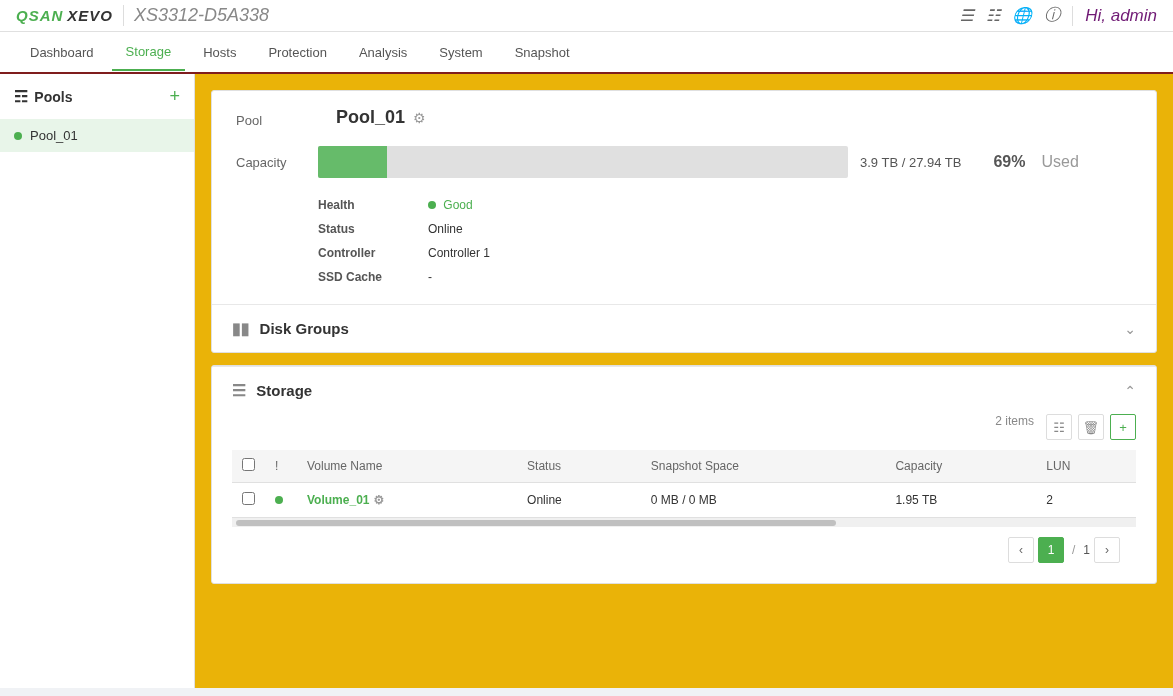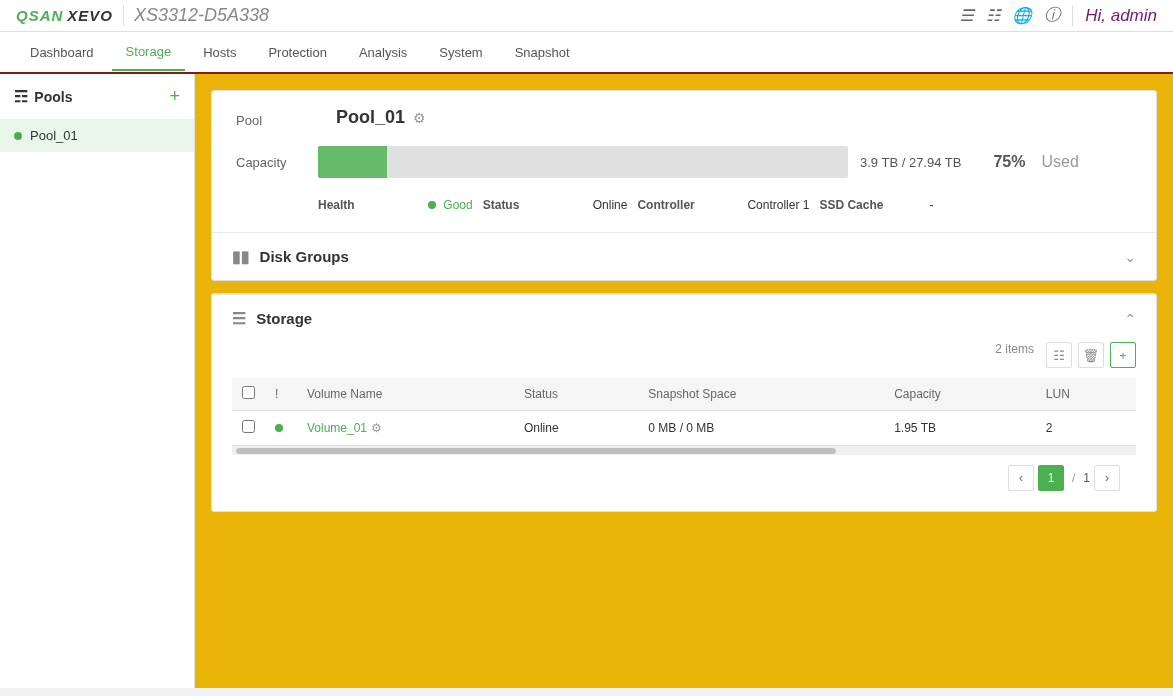--- a/index.html
+++ b/index.html
@@ -46,21 +46,21 @@
     .gear-icon { color: #999; cursor: pointer; font-size: 14px; }
 
     .capacity-row { display: flex; align-items: center; gap: 12px; margin-bottom: 20px; }
     .capacity-bar-wrap { flex: 1; max-width: 530px; height: 32px; background: #e0e0e0; border-radius: 2px; overflow: hidden; }
     .capacity-bar-fill { height: 100%; background: #66bb6a; }
     .capacity-text { font-size: 13px; color: #555; }
     .capacity-percent { font-size: 16px; font-weight: 600; color: #555; margin-left: 20px; }
     .used-label { font-size: 16px; color: #999; margin-left: 4px; }
 
     .pool-details { display: flex; gap: 60px; padding-left: 82px; }
-    .details-col { display: flex; flex-direction: row; gap: 10px; align-items: center; }
+    .details-col { display: flex; flex-direction: column; gap: 10px; }
     .detail-row { display: flex; gap: 10px; align-items: baseline; }
     .detail-key { font-size: 12px; font-weight: 600; color: #555; min-width: 100px; }
     .detail-val { font-size: 12px; color: #333; }
     .health-good { color: #4caf50; }
 
     
     .section-header { display: flex; align-items: center; justify-content: space-between; padding: 14px 20px; border-top: 1px solid #e8e8e8; cursor: pointer; }
     .section-title { display: flex; align-items: center; gap: 10px; font-size: 15px; font-weight: 600; color: #333; }
     .section-icon { color: #888; font-size: 16px; }
     .section-chevron { color: #999; font-size: 14px; }
@@ -73,21 +73,21 @@
     .toolbar-btn.green { color: #4caf50; border-color: #4caf50; }
 
     
     .table { width: 100%; border-collapse: collapse; font-size: 12px; }
     .table thead tr { background: #f5f5f5; }
     .table th { padding: 8px 10px; text-align: left; font-weight: 500; color: #666; border-bottom: 1px solid #e0e0e0; }
     .table td { padding: 9px 10px; border-bottom: 1px solid #f0f0f0; color: #333; vertical-align: middle; }
     .table tr:last-child td { border-bottom: none; }
     .table .check-col { width: 30px; }
     .table .alert-col { width: 20px; }
-    .vol-link { color: #4caf50; cursor: pointer; text-decoration: none; display: flex; align-items: center; gap: 4px; }
+    .vol-link { color: #4caf50; cursor: pointer; text-decoration: none; display: flex; align-items: center; gap: 4px; font-weight: bold; }
 
     
     .scroll-area { overflow-x: auto; }
     .hscrollbar { height: 10px; background: #f0f0f0; border-top: 1px solid #e0e0e0; display: flex; align-items: center; }
     .hscrollbar-thumb { width: 600px; height: 6px; background: #c0c0c0; border-radius: 3px; margin-left: 4px; }
 
     
     .pagination { display: flex; align-items: center; justify-content: flex-end; padding: 10px 16px 4px; gap: 4px; font-size: 12px; color: #555; }
     .page-btn { width: 26px; height: 26px; display: flex; align-items: center; justify-content: center; border: 1px solid #ddd; border-radius: 2px; cursor: pointer; background: #fff; color: #666; font-size: 12px; }
     .page-btn.active { background: #4caf50; color: #fff; border-color: #4caf50; }
@@ -154,21 +154,21 @@
             </div>
           </div>
         </div>
 
         <div class="capacity-row">
           <div style="width:70px; font-size:13px; color:#666; flex-shrink:0;">Capacity</div>
           <div class="capacity-bar-wrap">
             <div class="capacity-bar-fill" style="width:13%;"></div>
           </div>
           <span class="capacity-text">3.9 TB / 27.94 TB</span>
-          <span class="capacity-percent">75%</span>
+          <span class="capacity-percent">69%</span>
           <span class="used-label">Used</span>
         </div>
 
         <div class="pool-details">
           <div class="details-col">
             <div class="detail-row">
               <span class="detail-key">Health</span>
               <span class="detail-val health-good">
                 <span class="green-dot"></span>
                 <span>Good</span>

